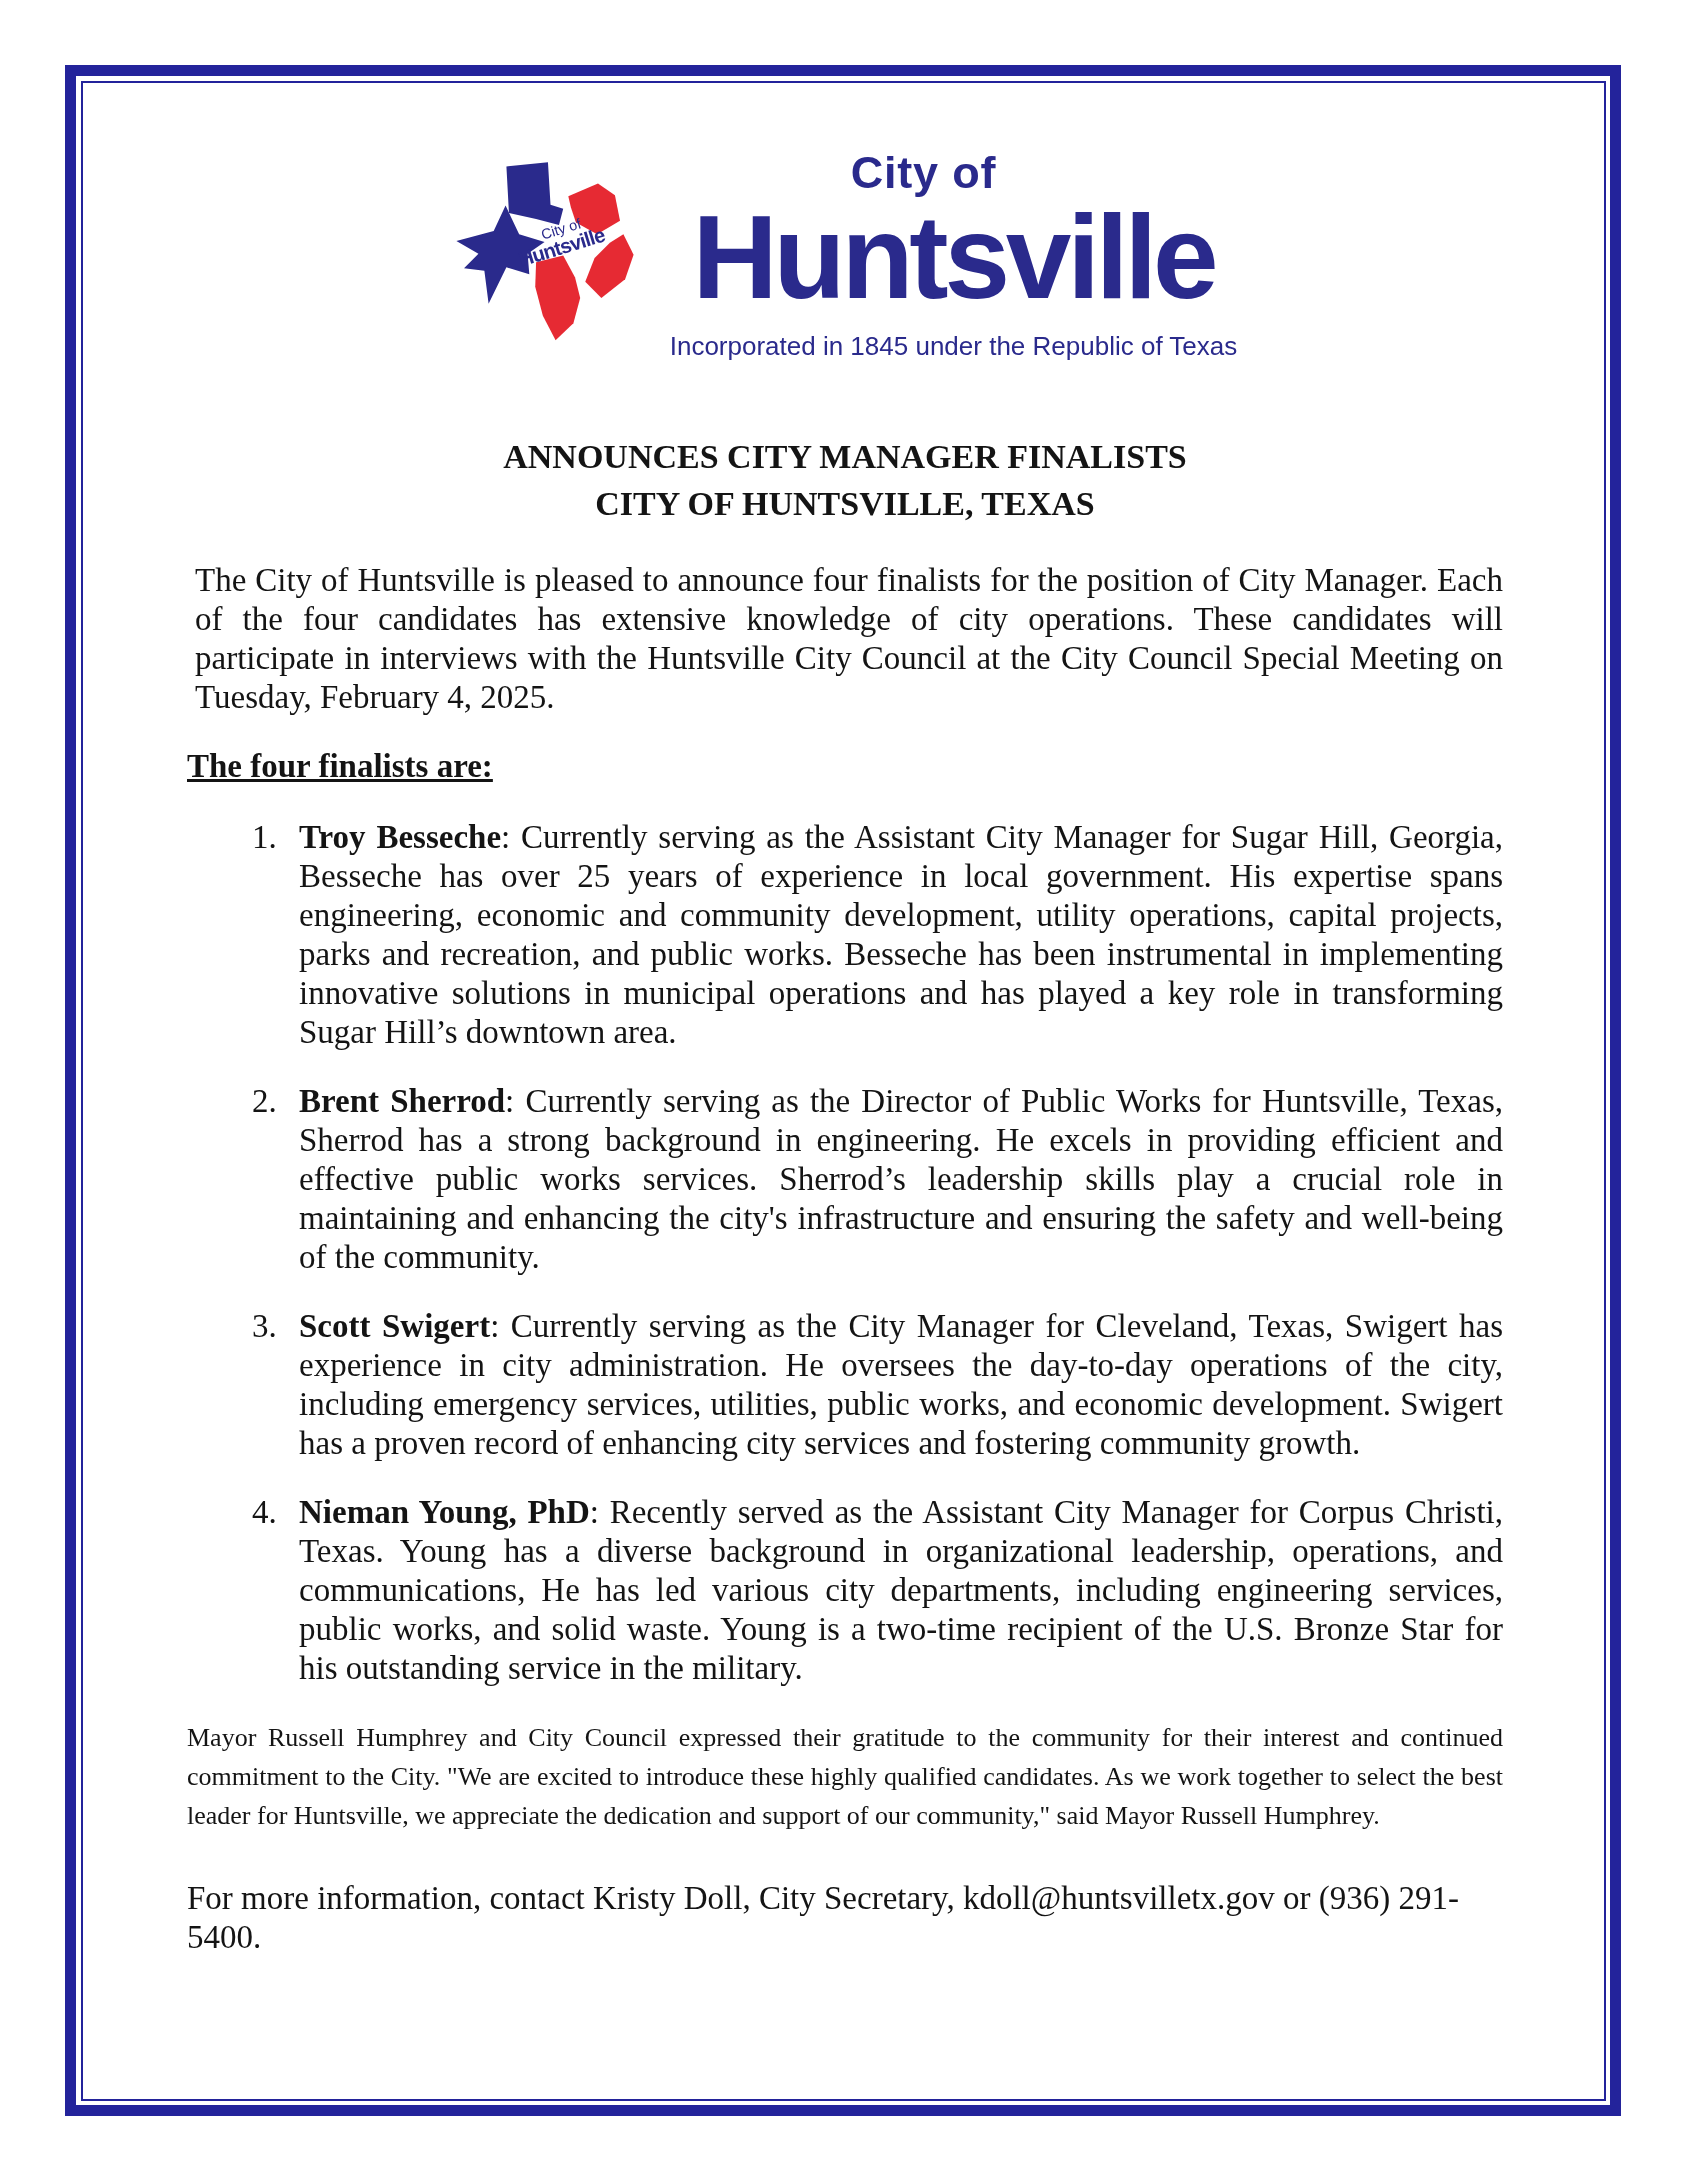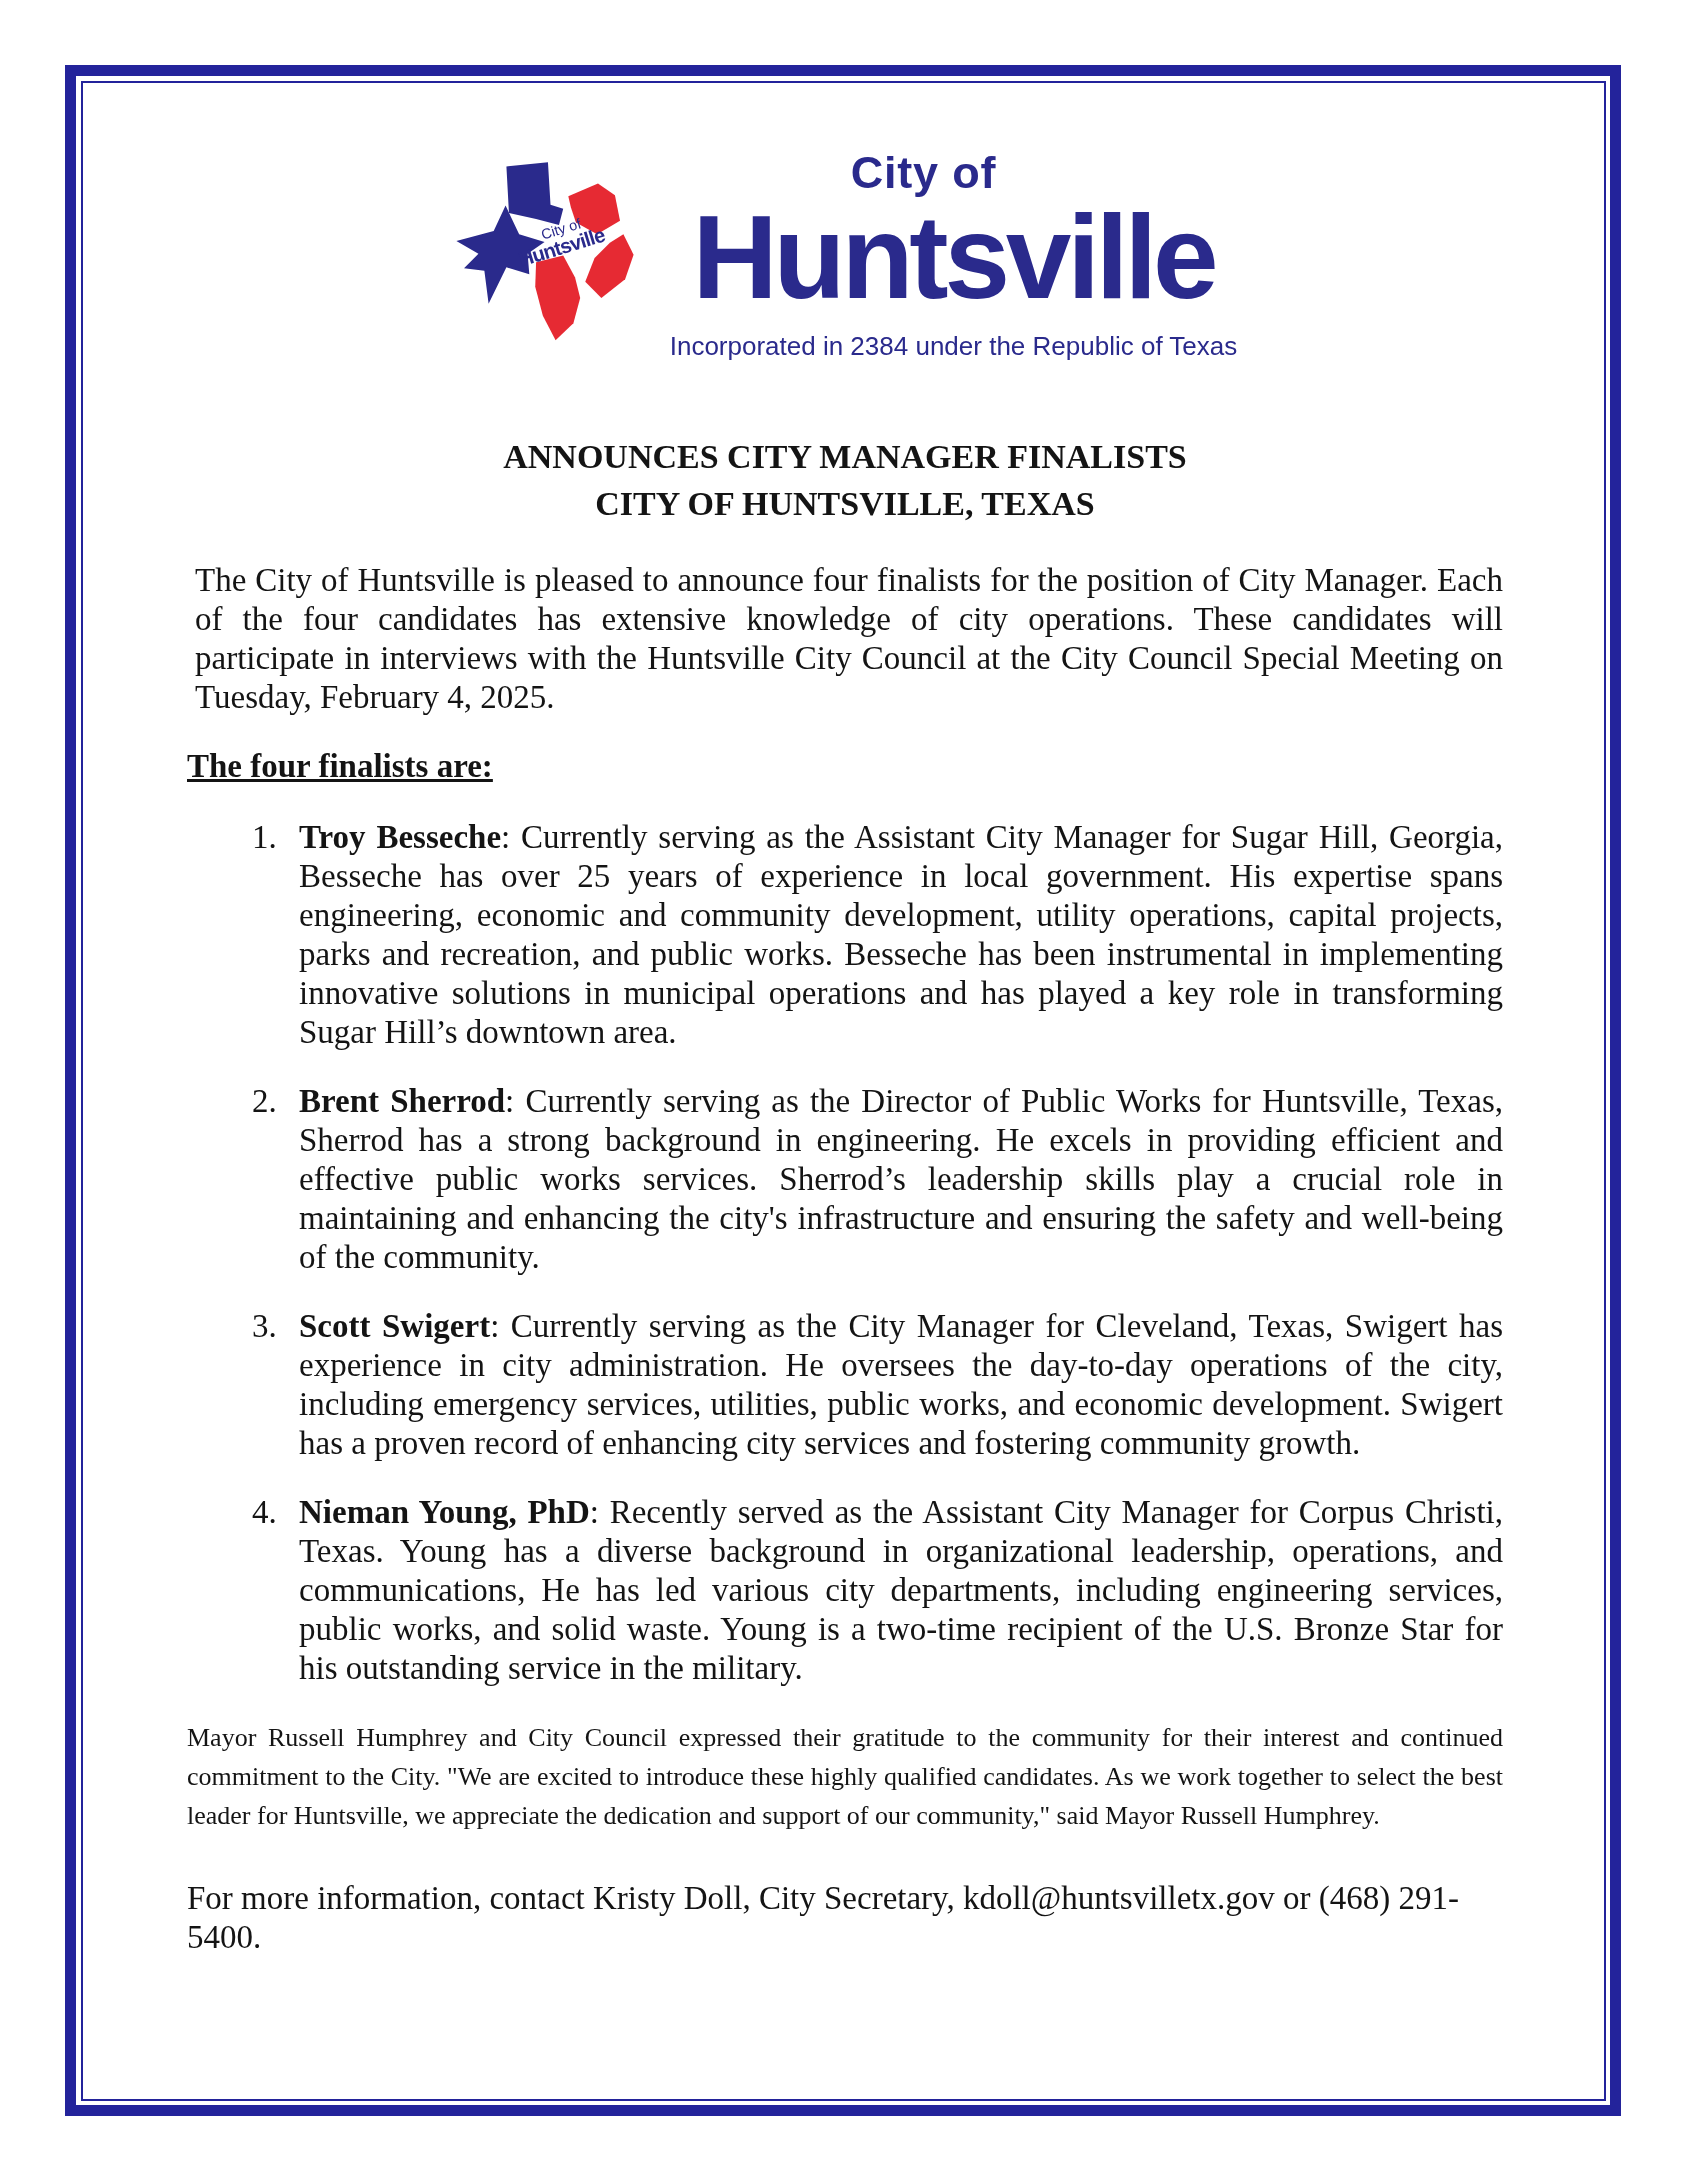--- a/index.html
+++ b/index.html
@@ -149,21 +149,21 @@
         <polygon fill="#e62a33" points="98,123 130,115 144,141 150,165 142,195 121,215 106,186 97,152"></polygon>
 
         <g transform="translate(76,114) rotate(-17)" fill="#2a2a8c" font-family="Liberation Sans, sans-serif">
           <text x="34" y="-8" font-size="17">City of</text>
           <text x="0" y="15" font-size="24" font-weight="bold" letter-spacing="-1">Huntsville</text>
         </g>
       </svg>
       <div class="wordmark-col">
         <div class="logo-city-of">City of</div>
         <div class="logo-wordmark">Huntsville</div>
-        <div class="logo-tagline">Incorporated in 2384 under the Republic of Texas</div>
+        <div class="logo-tagline">Incorporated in 1845 under the Republic of Texas</div>
       </div>
     </div>
 
 
     <div class="title-block">
       <div>ANNOUNCES CITY MANAGER FINALISTS</div>
       <div>CITY OF HUNTSVILLE, TEXAS</div>
     </div>
 
     <p class="intro">The City of Huntsville is pleased to announce four finalists for the position of City Manager. Each of the four candidates has extensive knowledge of city operations. These candidates will participate in interviews with the Huntsville City Council at the City Council Special Meeting on Tuesday, February 4, 2025.</p>
@@ -189,17 +189,17 @@
 
       <div class="finalist-item">
         <span class="finalist-num">4.</span>
         <div class="finalist-body"><strong>Nieman Young, PhD</strong><span>: Recently served as the Assistant City Manager for Corpus Christi, Texas. Young has a diverse background in organizational leadership, operations, and communications, He has led various city departments, including engineering services, public works, and solid waste. Young is a two-time recipient of the U.S. Bronze Star for his outstanding service in the military.</span></div>
       </div>
 
     </div>
 
     <p class="closing">Mayor Russell Humphrey and City Council expressed their gratitude to the community for their interest and continued commitment to the City. "We are excited to introduce these highly qualified candidates. As we work together to select the best leader for Huntsville, we appreciate the dedication and support of our community," said Mayor Russell Humphrey.</p>
 
-    <p class="contact">For more information, contact Kristy Doll, City Secretary, kdoll@huntsvilletx.gov or (468) 291-5400.</p>
+    <p class="contact">For more information, contact Kristy Doll, City Secretary, kdoll@huntsvilletx.gov or (936) 291-5400.</p>
 
   </div>
 </div>
 
 
 </body></html>

